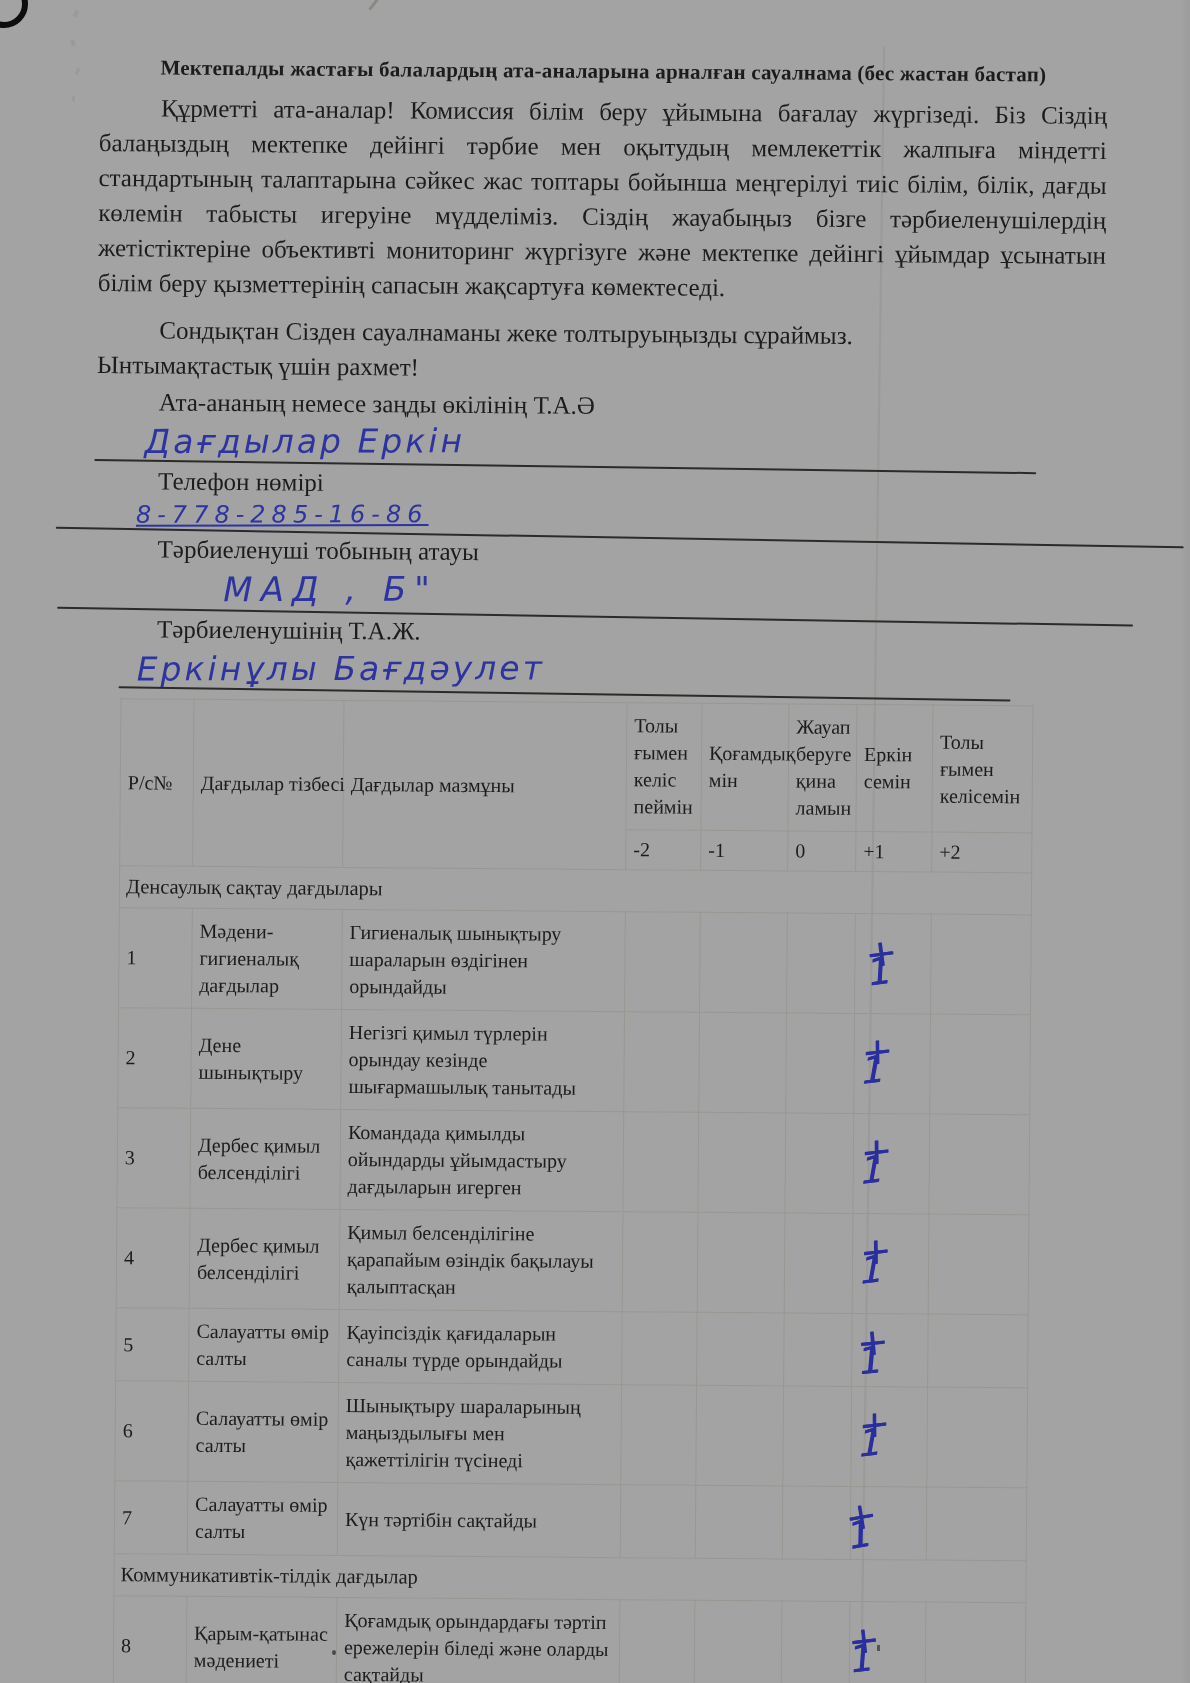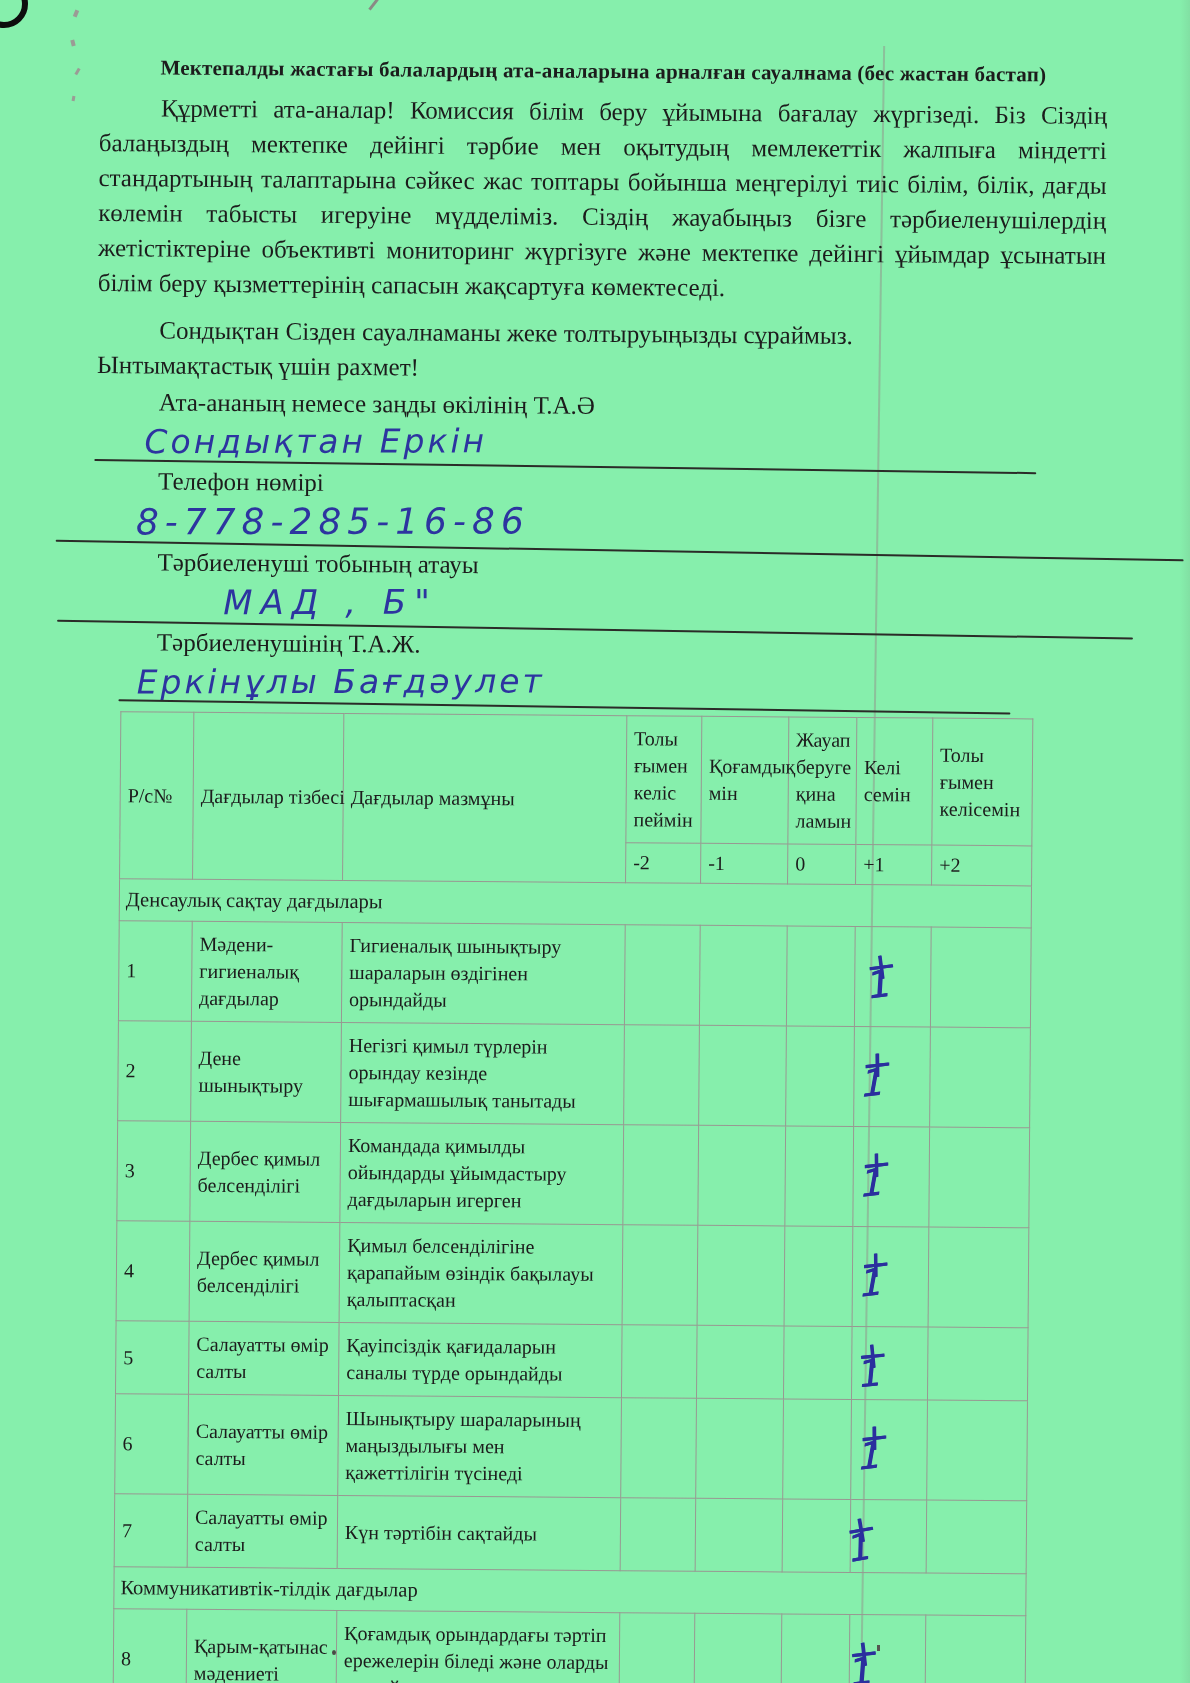--- a/index.html
+++ b/index.html
@@ -1,18 +1,18 @@
 <!DOCTYPE html>
 <html><head>
 <meta charset="utf-8">
 <style>
   html,body{margin:0;padding:0;background:#e8e8e4;}
   .sheet{
     position:relative; width:1190px; height:1683px; margin:0 auto;
-    background:#86efac; overflow:hidden;
+    background:#a3a3a3; overflow:hidden;
     font-family:"Liberation Serif", serif; color:#1c1c1c;
   }
   .rot{ position:absolute; inset:0; transform:rotate(0.45deg); transform-origin:40% 30%; }
 
   
   .corner-mark{ position:absolute; top:-20px; left:-20px; width:36px; height:36px;
     border:6px solid #0d0d0d; border-radius:50%; background:transparent; }
   .crease{ position:absolute; left:872px; top:46px; width:2px; height:1596px;
     background:rgba(145,145,138,0.5); transform:rotate(0.8deg); }
   .speck{ position:absolute; background:#9b9b95; }
@@ -32,21 +32,21 @@
     letter-spacing:0.2px; margin:0 0 10px 0; }
   .para{ font-size:25px; line-height:35px; text-align:justify; margin:0; text-indent:62px; }
   .line-req{ font-size:25px; line-height:35px; text-indent:62px; margin-top:12px; }
   .line-thanks{ font-size:25px; line-height:35px; }
 
   .field{ margin-top:4px; }
   .field-label{ font-size:25px; line-height:32px; margin-left:62px; }
   .hw{ font-family:"DejaVu Sans", sans-serif; font-style:italic; color:#2d34a0;
     letter-spacing:3px; transform:rotate(-0.6deg); display:inline-block; }
   .hw-name  { font-size:33px; margin:2px 0 0 48px; }
-  .hw-phone { font-size:36px; margin:2px 0 0 40px; letter-spacing:6px; }
+  .hw-phone { font-size:24px; margin:2px 0 0 40px; letter-spacing:6px;text-decoration:underline; }
   .hw-group { font-size:34px; margin:2px 0 0 128px; letter-spacing:8px; }
   .hw-child { font-size:33px; margin:2px 0 0 42px; }
   .uline{ height:2px; background:#25252290; background:#2b2b28; border-radius:1px; transform-origin:left center; }
   .ul1{ width:942px;  margin-left:-2px;  transform:rotate(0.35deg); }
   .ul2{ width:1128px; margin-left:-40px; transform:rotate(0.55deg); }
   .ul3{ width:1076px; margin-left:-38px; transform:rotate(0.5deg); }
   .ul4{ width:892px;  margin-left:24px;  transform:rotate(0.4deg); }
 
   
   table.survey{ border-collapse:collapse; table-layout:fixed; width:912px;
@@ -86,21 +86,21 @@
 
       <div class="title">Мектепалды жастағы балалардың ата-аналарына арналған сауалнама (бес жастан бастап)</div>
 
       <p class="para">Құрметті ата-аналар! Комиссия білім беру ұйымына бағалау жүргізеді. Біз Сіздің балаңыздың мектепке дейінгі тәрбие мен оқытудың мемлекеттік жалпыға міндетті стандартының талаптарына сәйкес жас топтары бойынша меңгерілуі тиіс білім, білік, дағды көлемін табысты игеруіне мүдделіміз. Сіздің жауабыңыз бізге тәрбиеленушілердің жетістіктеріне объективті мониторинг жүргізуге және мектепке дейінгі ұйымдар ұсынатын білім беру қызметтерінің сапасын жақсартуға көмектеседі.</p>
 
       <div class="line-req">Сондықтан Сізден сауалнаманы жеке толтыруыңызды сұраймыз.</div>
       <div class="line-thanks">Ынтымақтастық үшін рахмет!</div>
 
       <div class="field">
         <div class="field-label">Ата-ананың немесе заңды өкілінің Т.А.Ә</div>
-        <span class="hw hw-name">Сондықтан Еркін</span>
+        <span class="hw hw-name">Дағдылар Еркін</span>
         <div class="uline ul1"></div>
       </div>
 
       <div class="field">
         <div class="field-label">Телефон нөмірі</div>
         <span class="hw hw-phone">8-778-285-16-86</span>
         <div class="uline ul2"></div>
       </div>
 
       <div class="field">
@@ -134,21 +134,21 @@
             <td class="hdr">Толы
 ғымен
 келіс
 пеймін</td>
             <td class="hdr">Қоғамдық
 мін</td>
             <td class="hdr">Жауап
 беруге
 қина
 ламын</td>
-            <td class="hdr">Келі
+            <td class="hdr">Еркін
 семін</td>
             <td class="hdr">Толы
 ғымен
 келісемін</td>
           </tr>
           <tr>
             <td class="scale-cell">-2</td>
             <td class="scale-cell">-1</td>
             <td class="scale-cell">0</td>
             <td class="scale-cell">+1</td>

